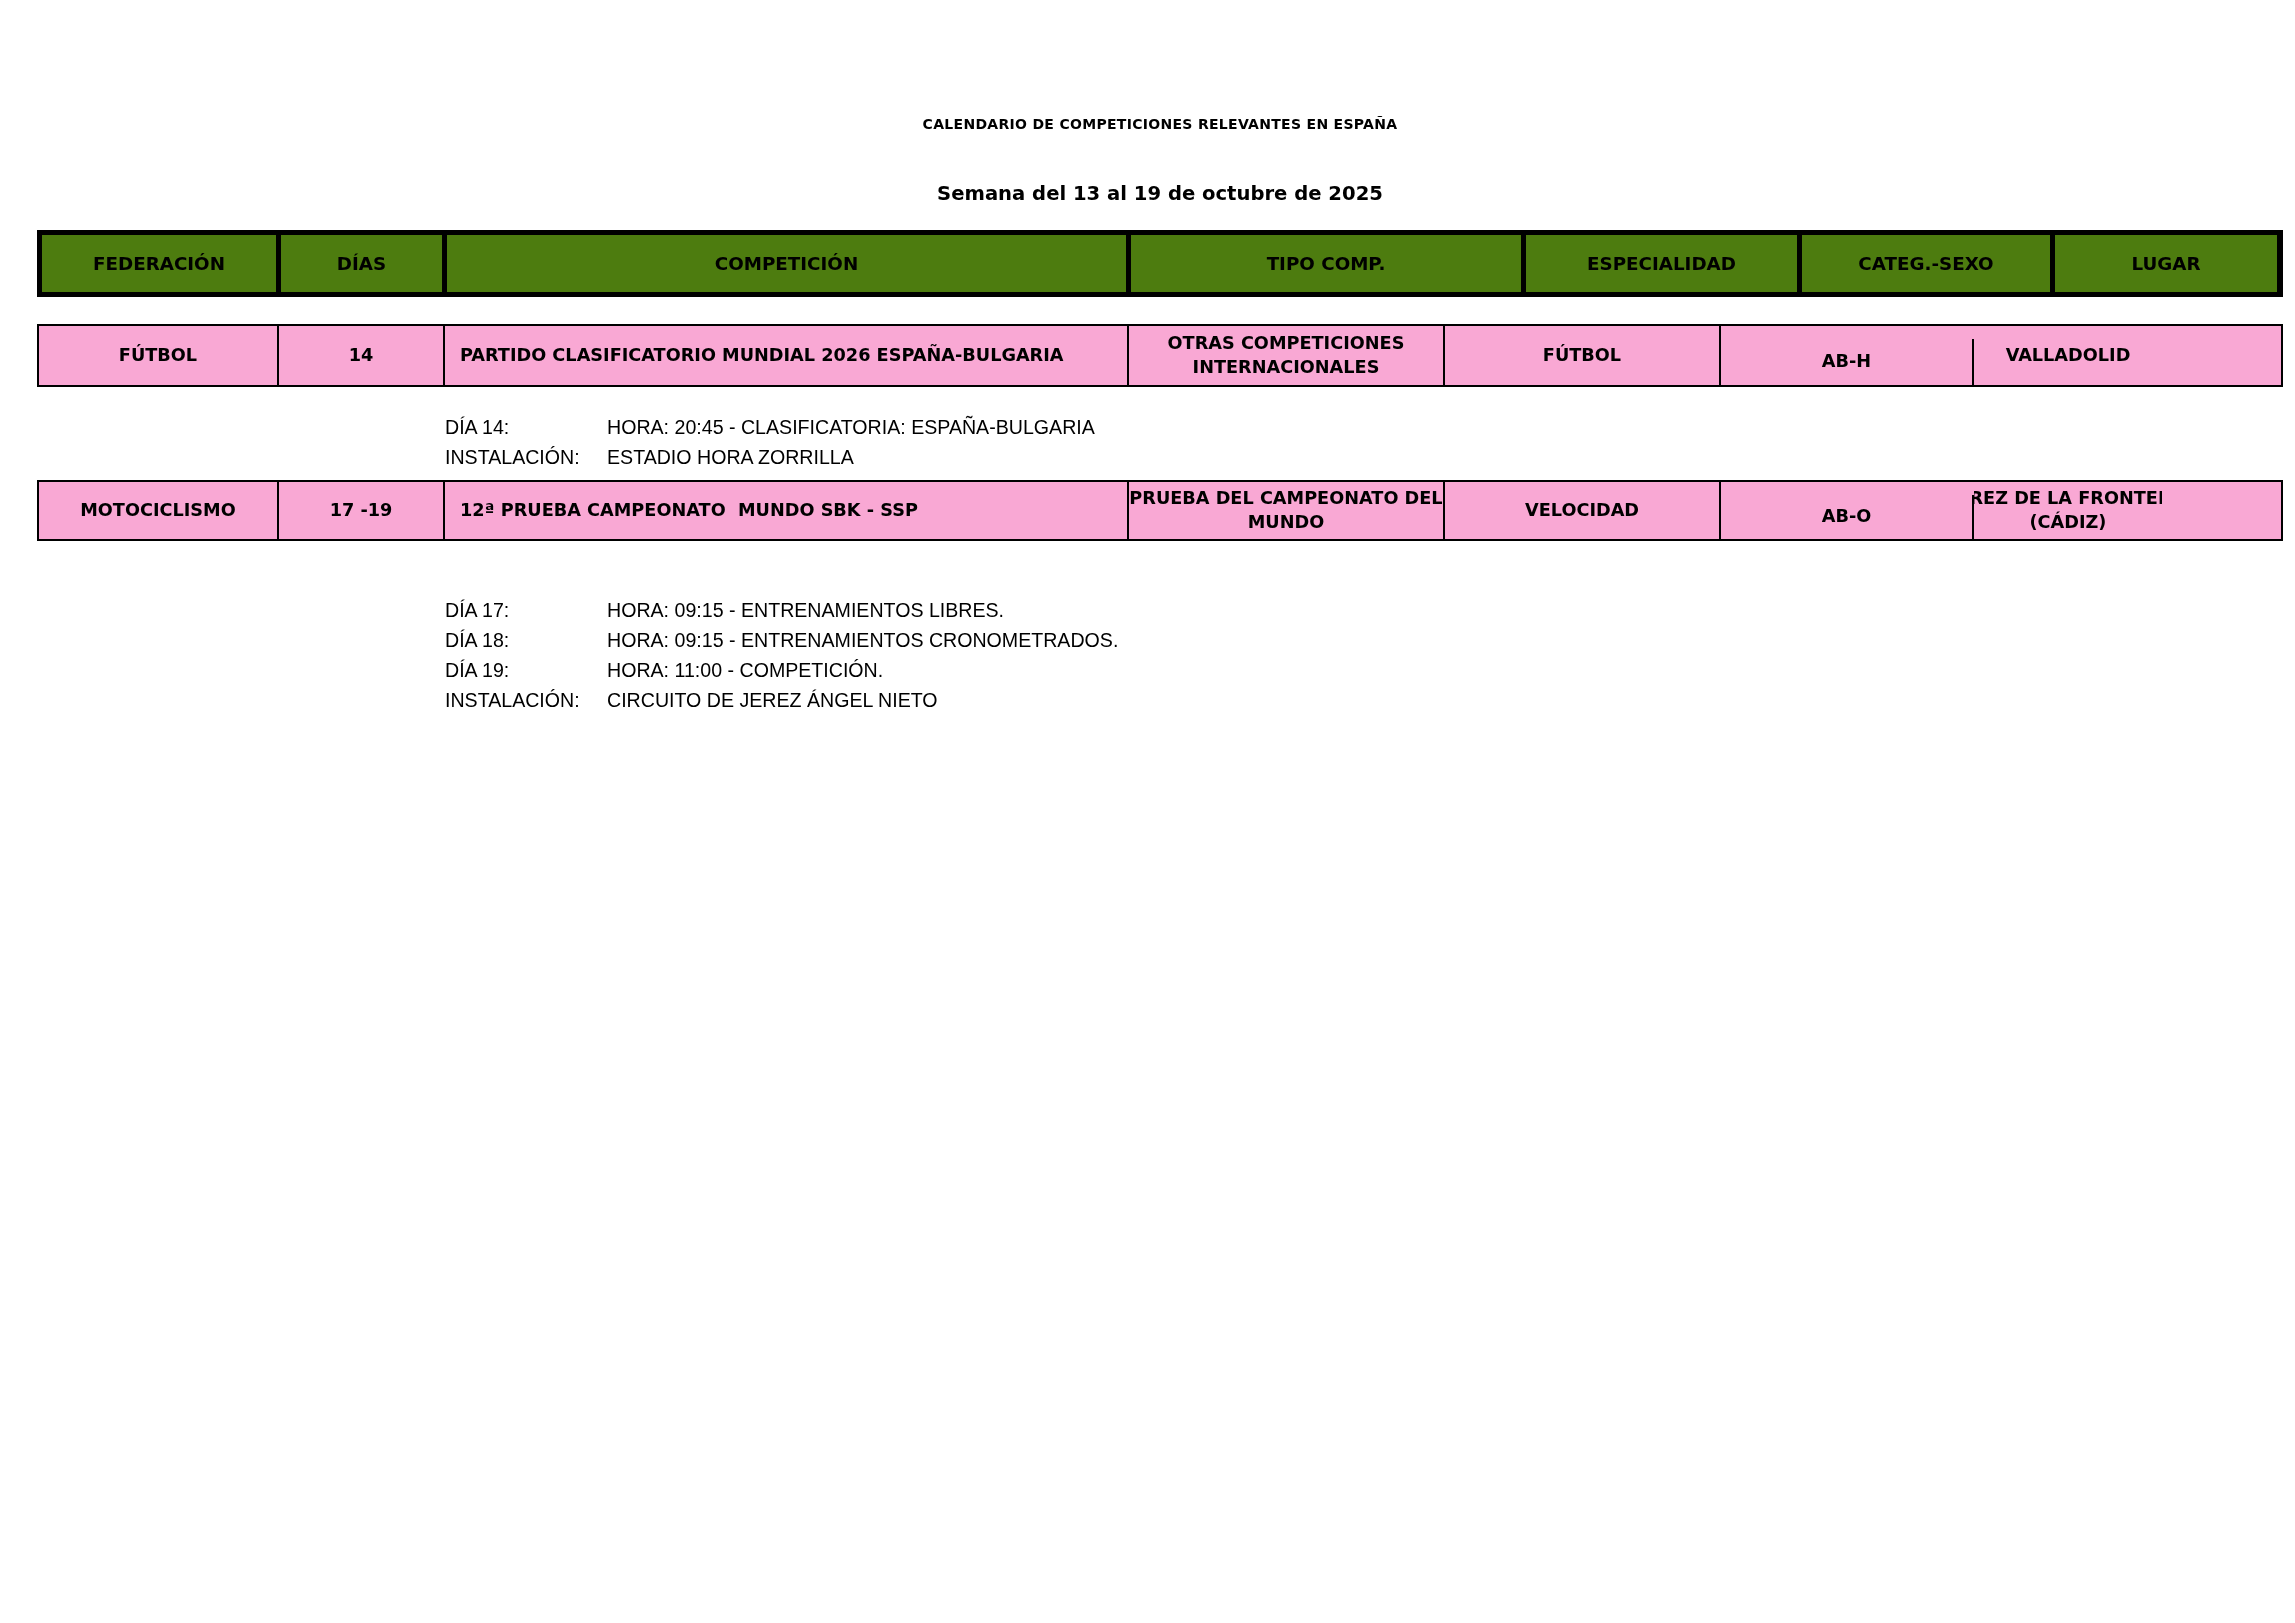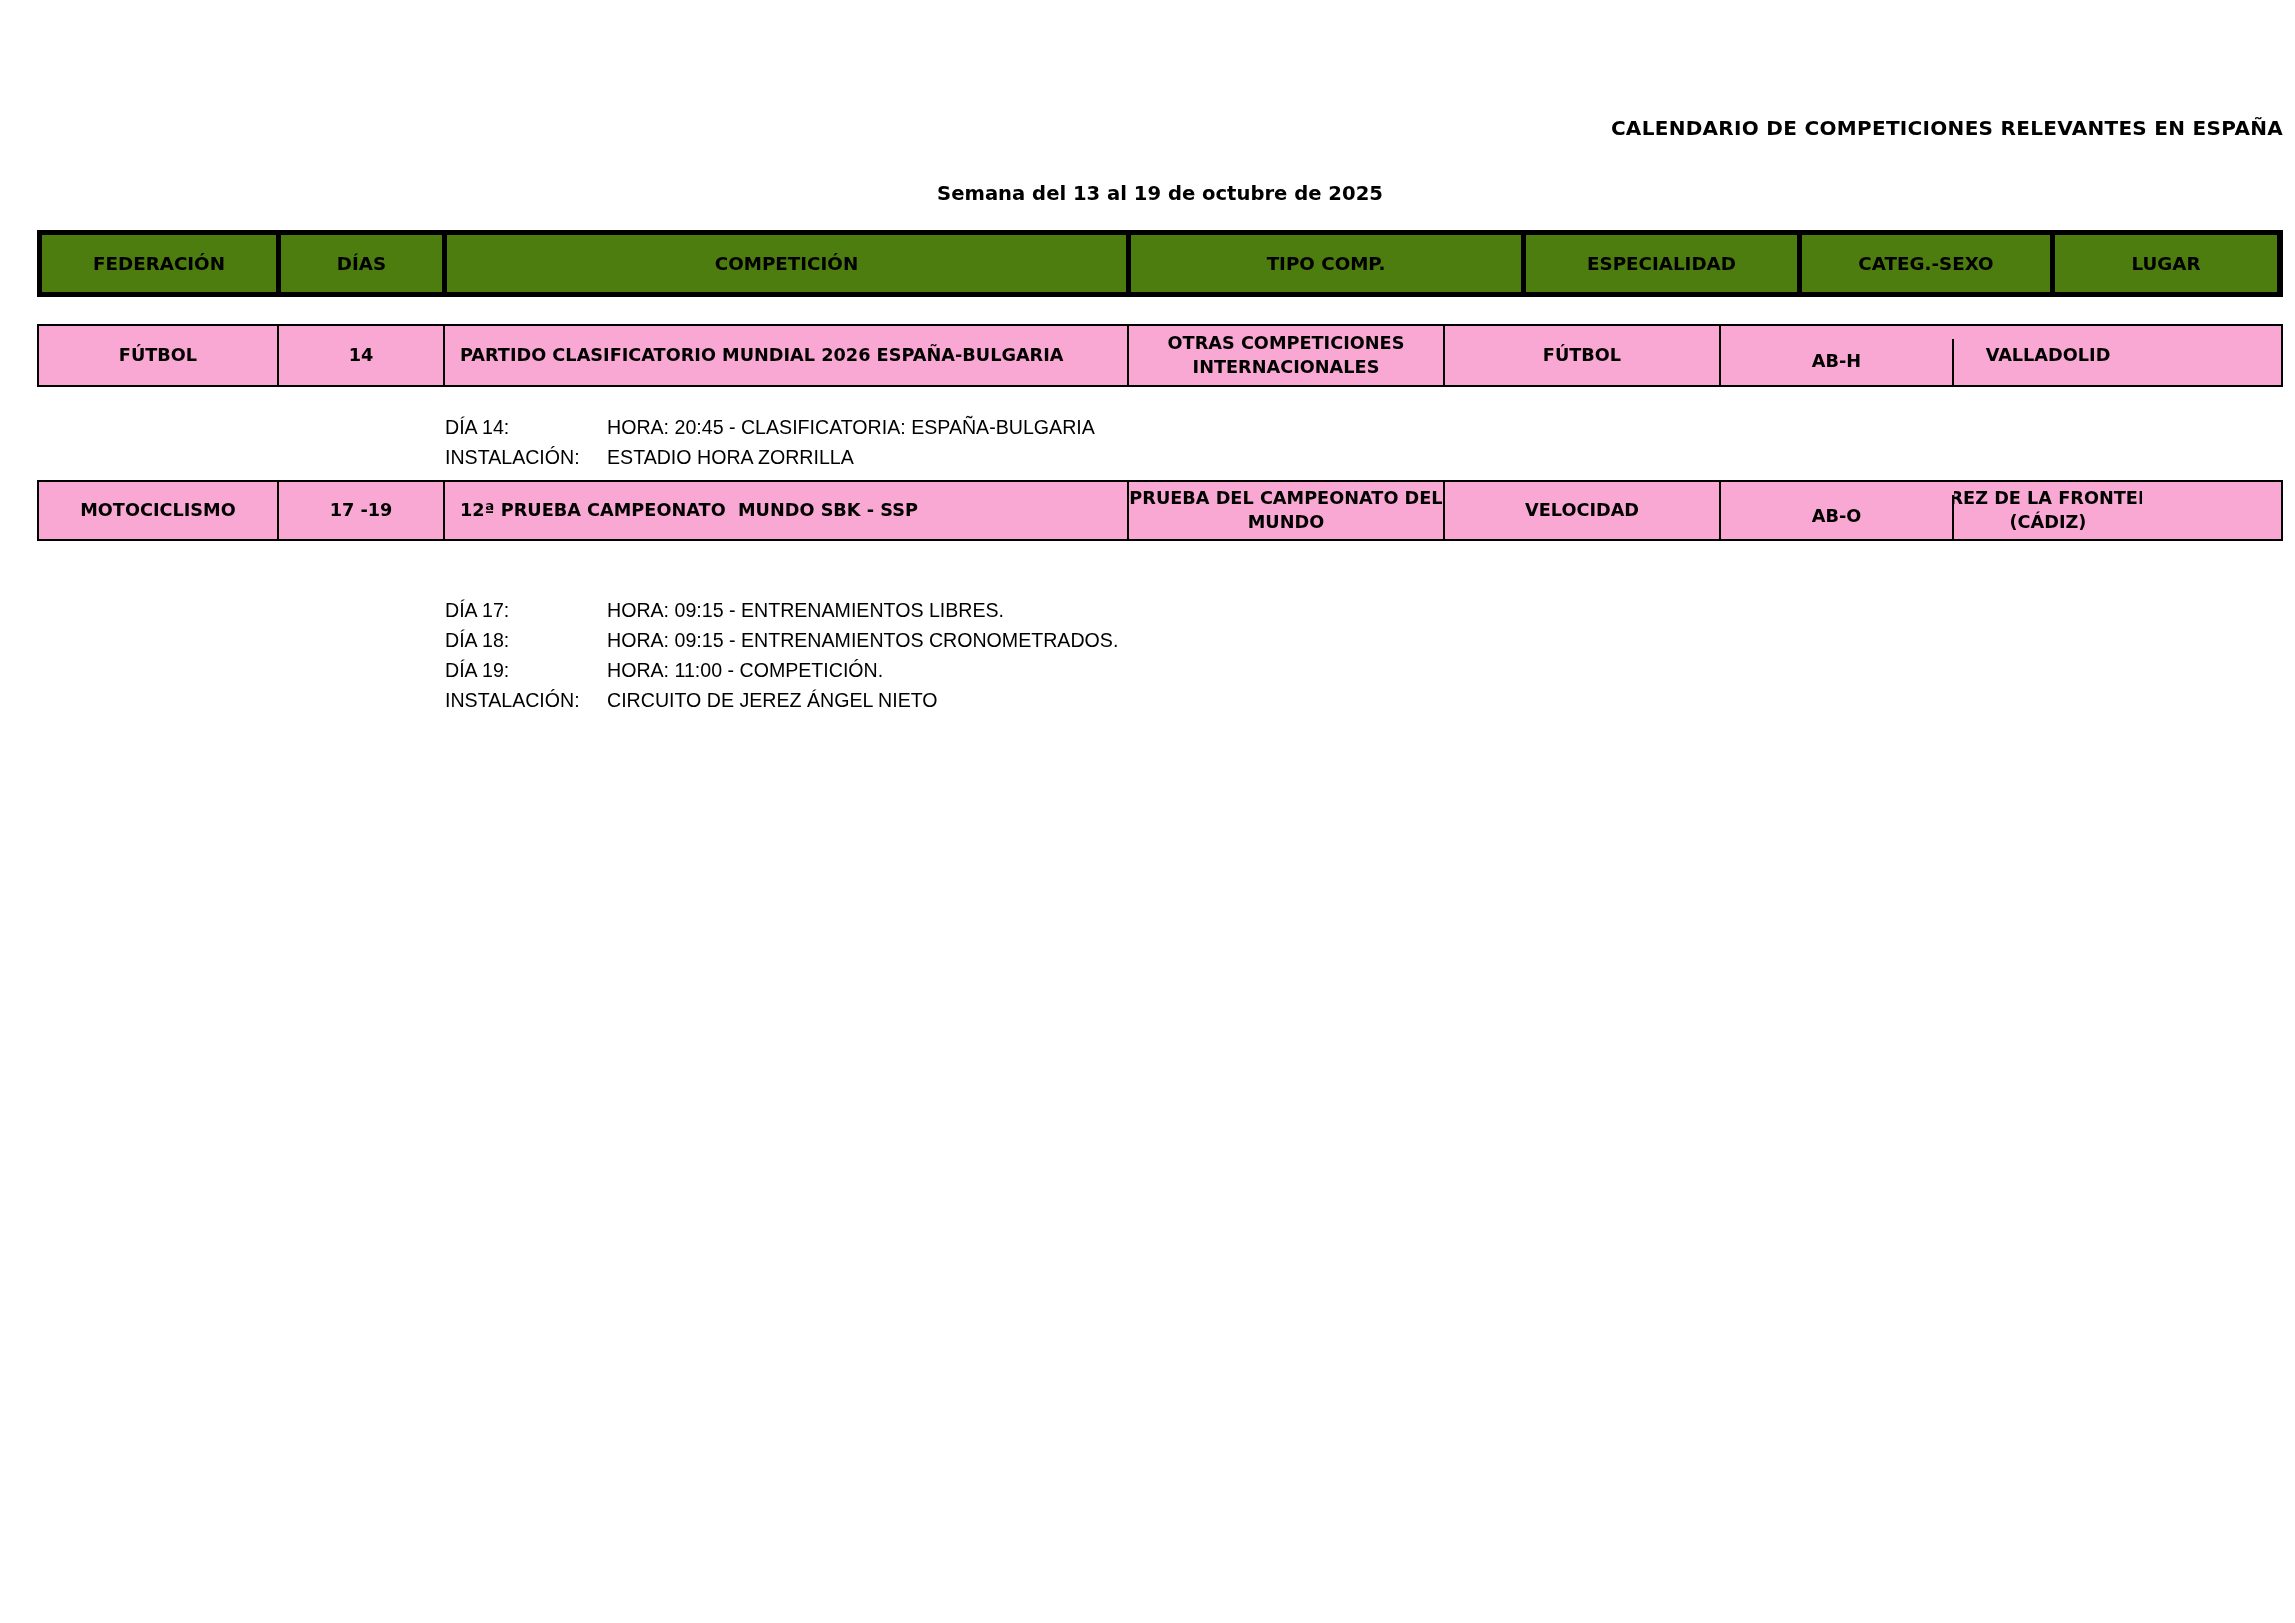--- a/index.html
+++ b/index.html
@@ -12,22 +12,22 @@
     width: 2295px;
     height: 1623px;
     font-family: "DejaVu Sans", sans-serif;
     color: #000000;
   }
   .doc-title {
     position: absolute;
     left: 37px;
     top: 116px;
     width: 2246px;
-    text-align: right;
-    font-size: 20px;
+    text-align: center;
+    font-size: 14px;
     font-weight: bold;
     letter-spacing: 0.3px;
   }
   .doc-subtitle {
     position: absolute;
     left: 37px;
     top: 182px;
     width: 2246px;
     text-align: center;
     font-size: 19.6px;
@@ -89,21 +89,21 @@
     padding-left: 15px;
     white-space: pre-wrap;
   }
   .cell-lugar { white-space: pre; }
   
   .hc-1 { width: 239px; } .hc-2 { width: 166px; } .hc-3 { width: 684px; }
   .hc-4 { width: 395px; } .hc-5 { width: 276px; } .hc-6 { width: 253px; }
   .hc-7 { width: 222px; }
   
   .rc-1 { width: 240px; } .rc-2 { width: 166px; } .rc-3 { width: 684px; }
-  .rc-4 { width: 316px; } .rc-5 { width: 276px; } .rc-6 { width: 233px; margin-top: 13px; }
+  .rc-4 { width: 316px; } .rc-5 { width: 276px; } .rc-6 { width: 253px; margin-top: 13px; }
   .rc-7 { width: 188px; }
   
   .details {
     position: absolute;
     left: 445px;
     font-family: "Liberation Sans", sans-serif;
     font-size: 19.6px;
     font-weight: normal;
   }
   .details-1 { top: 412px; }

